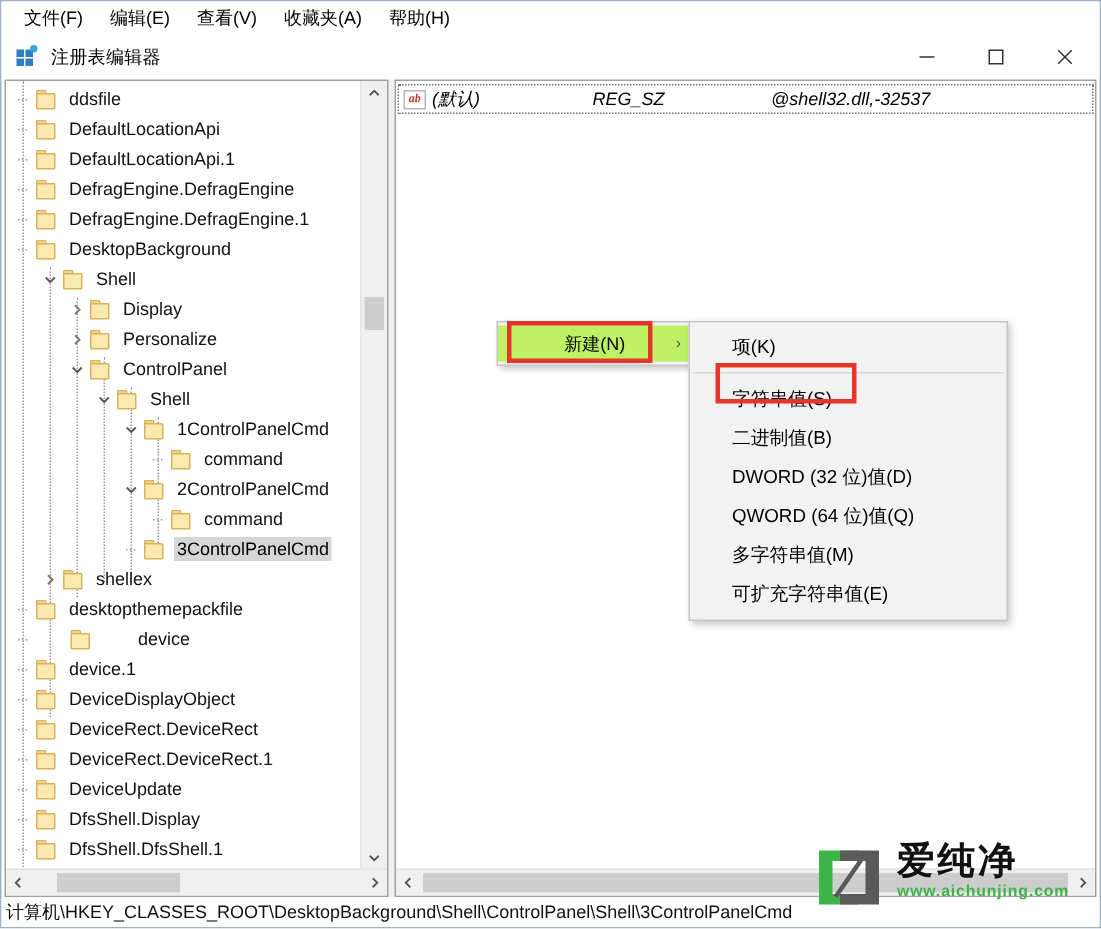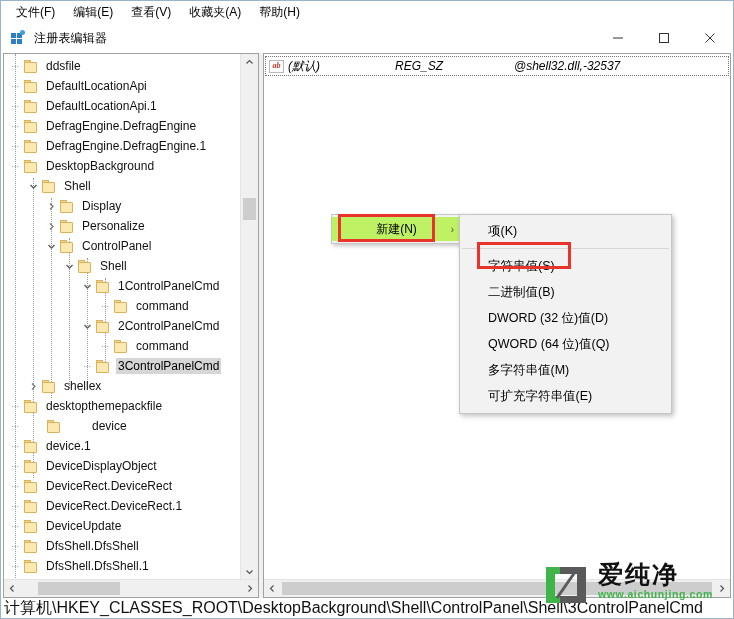--- a/index.html
+++ b/index.html
@@ -376,21 +376,21 @@
   }
 
   
   #statusbar {
     height: 20px;
     min-height: 20px;
     background: #ffffff;
     display: flex;
     align-items: center;
     padding-left: 3px;
-    font-size: 16px;
+    font-size: 12px;
     color: #111;
     white-space: nowrap;
     overflow: hidden;
     position: relative;
   }
 
   
   #watermark {
     position: absolute;
     right: 6px;
@@ -765,21 +765,21 @@
             <div class="tnode" style="padding-left: 3px;">
               <span class="twist">
                 <svg width="9" height="9" viewBox="0 0 9 9">
                   <line x1="1" y1="4.5" x2="8" y2="4.5" stroke="#9a9a9a" stroke-width="1" stroke-dasharray="1,1.6"></line>
                 </svg>
               </span>
               <span class="folder">
                 <span class="tab"></span>
                 <span class="body"></span>
               </span>
-              <span class="label">DfsShell.DfsShell</span>
+              <span class="label">DfsShell.Display</span>
             </div>
             <div class="tnode" style="padding-left: 3px;">
               <span class="twist">
                 <svg width="9" height="9" viewBox="0 0 9 9">
                   <line x1="1" y1="4.5" x2="8" y2="4.5" stroke="#9a9a9a" stroke-width="1" stroke-dasharray="1,1.6"></line>
                 </svg>
               </span>
               <span class="folder">
                 <span class="tab"></span>
                 <span class="body"></span>

